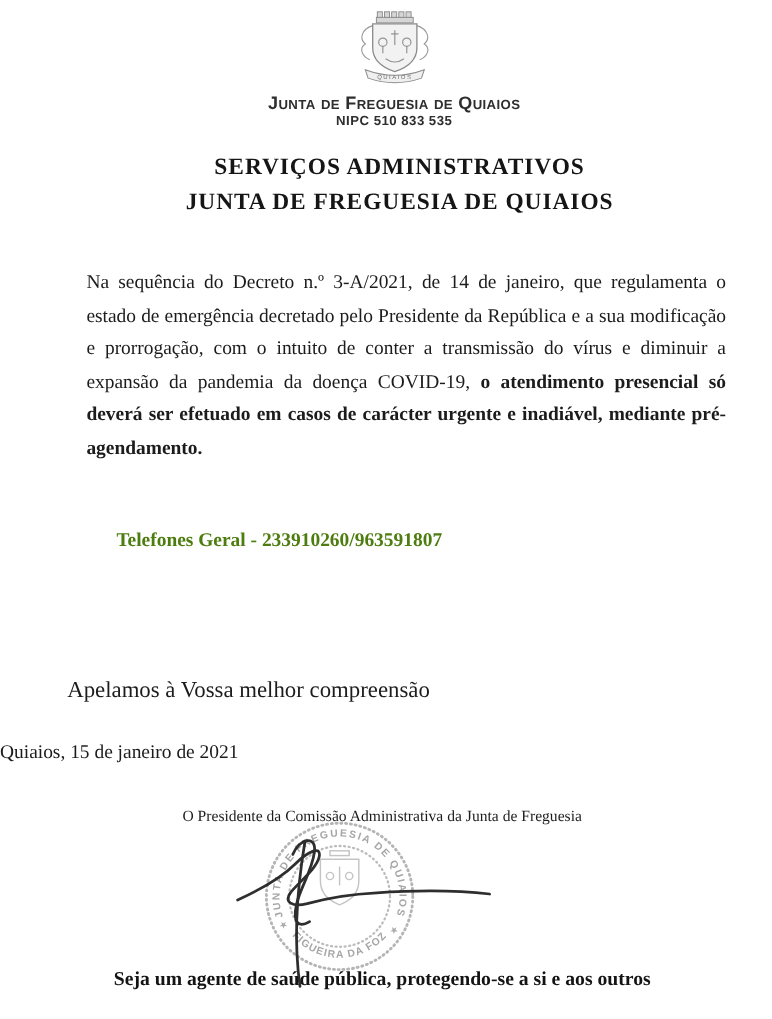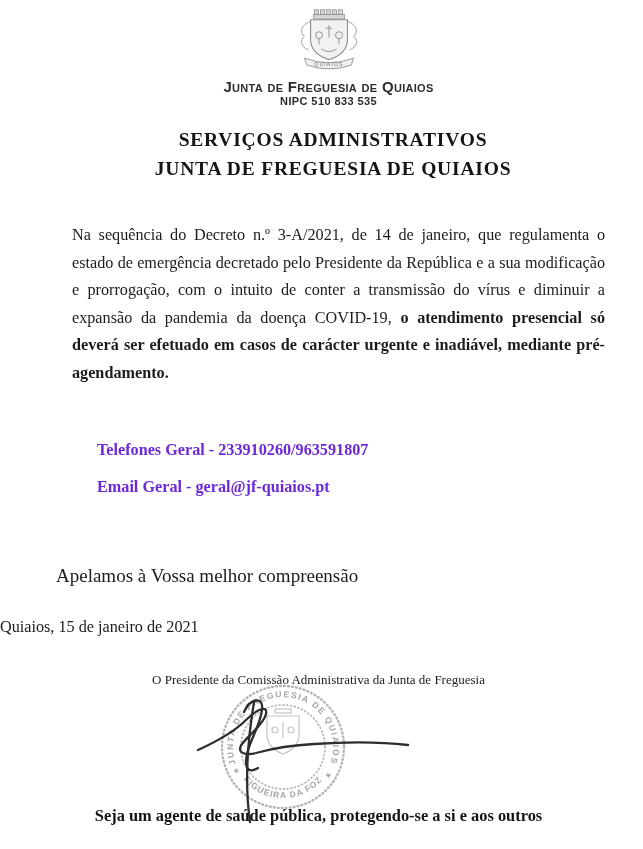--- a/index.html
+++ b/index.html
@@ -45,21 +45,21 @@
   .para {
     position:absolute; left:56px; width:533px;
     font-size:16.2px; line-height:27.6px;
     text-align:justify; margin:16px; color:#1c1c1c;
   }
   .p1 { top:206px; }
   .p2 { top:379px; }
   .para strong { font-weight:700; }
   .contacts { position:absolute; top:437px; left:97px; margin:0; }
   .contacts p {
-    margin:0 0 10px 0; font-weight:700; font-size:16.2px; line-height:27px; color:#6d28d9;
+    margin:0 0 10px 0; font-weight:700; font-size:16.2px; line-height:27px; color:#4d7c0f;
   }
   .closing { position:absolute; top:565px; left:56px; margin:0; font-size:19px; }
   .dateline { position:absolute; top:618px; left:0; right:0; margin:0; font-size:16.2px; }
   .signatory { position:absolute; top:672px; left:0; right:0; margin:0; text-align:center; font-size:13px; }
   
   .stamp-svg { position:absolute; left:218px; top:682px; }
   .stamp-text {
     font-family:"Liberation Sans","DejaVu Sans",sans-serif;
     font-weight:700; font-size:8.6px; letter-spacing:1.5px; fill:#a6a6a6;
   }
@@ -113,21 +113,20 @@
   <div class="doc-title">
     <div class="t1">SERVIÇOS ADMINISTRATIVOS</div>
     <div class="t2">JUNTA DE FREGUESIA DE QUIAIOS</div>
   </div>
 
   <p class="para p1"><span>Na sequência do Decreto n.º 3-A/2021, de 14 de janeiro, que regulamenta o estado de emergência decretado pelo Presidente da República e a sua modificação e prorrogação, com o intuito de conter a transmissão do vírus e diminuir a expansão da pandemia da doença COVID-19, </span><strong>o atendimento presencial só deverá ser efetuado em casos de carácter urgente e inadiável, mediante pré-agendamento.</strong></p>
 
 
   <div class="contacts">
     <p>Telefones Geral - 233910260/963591807</p>
-    <p>Email Geral - geral@jf-quiaios.pt</p>
   </div>
 
   <p class="closing">Apelamos à Vossa melhor compreensão</p>
 
   <p class="dateline">Quiaios, 15 de janeiro de 2021</p>
 
   <p class="signatory">O Presidente da Comissão Administrativa da Junta de Freguesia</p>
 
   <svg class="stamp-svg" width="130" height="130" viewBox="0 0 130 130" aria-hidden="true">
     <defs>

